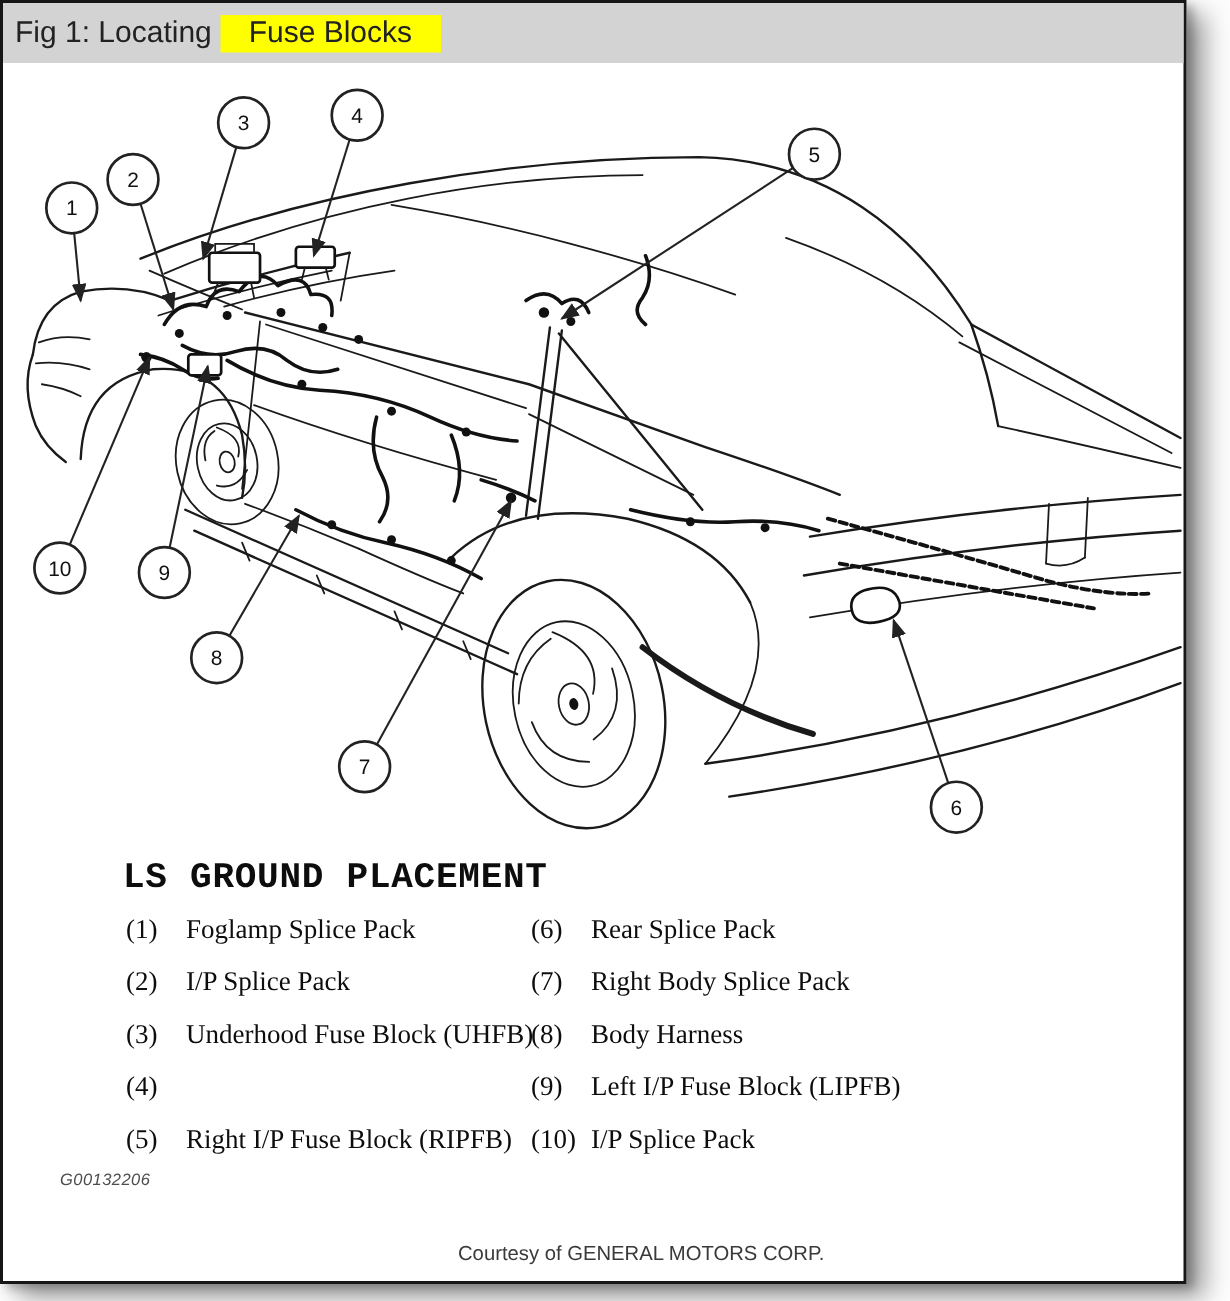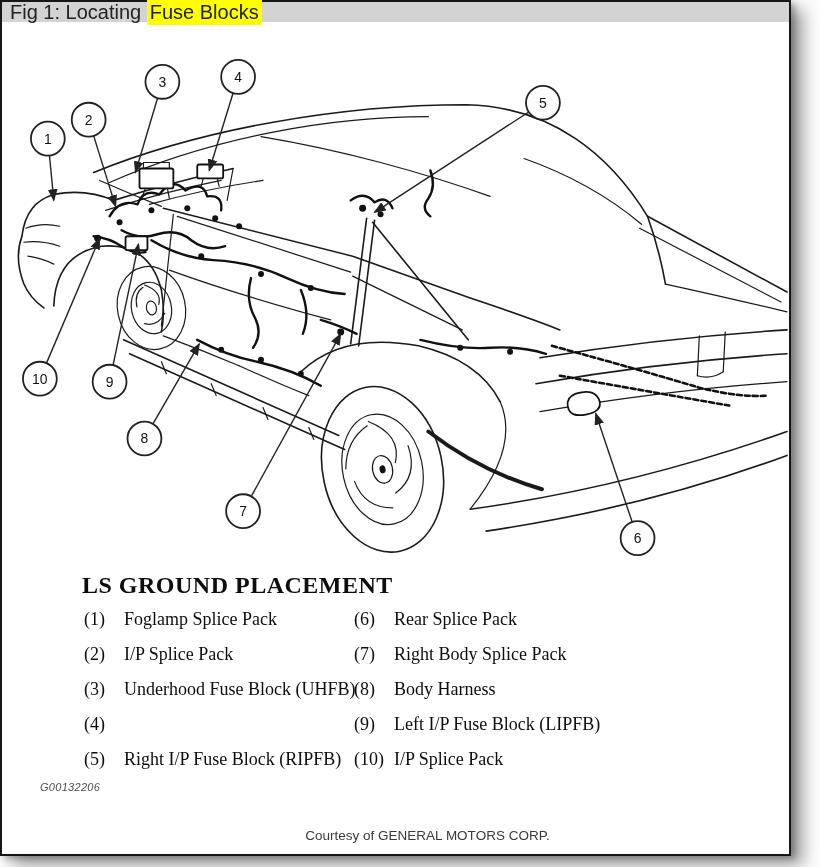--- a/index.html
+++ b/index.html
@@ -9,41 +9,41 @@
   }
   *{margin:0;padding:0;box-sizing:border-box;}
   html,body{width:820px;height:867px;overflow:hidden;background:#fdfdfd;
     font-family:"Liberation Sans",sans-serif;}
   .page{
     position:absolute;left:0;top:0;width:791px;height:856px;
     background:#ffffff;border:2px solid #161616;
     box-shadow:12px 9px 16px rgba(0,0,0,0.38), 4px 3px 6px rgba(0,0,0,0.25);
   }
   .titlebar{
-    height:20px;background:var(--header-bg);
+    height:40px;background:var(--header-bg);
     display:flex;align-items:center;padding-left:8px;
     font-size:20px;color:#222;white-space:pre;
   }
-  .titlebar .hl{background:var(--highlight);padding:1px 3px;color:#222;}
+  .titlebar .hl{background:var(--highlight);padding:1px 19px;color:#222;}
   .diagram-wrap{position:absolute;left:0;top:38px;width:787px;height:520px;}
   svg{display:block;width:100%;height:100%;}
   .body-line{fill:none;stroke:var(--line);stroke-width:1.6;stroke-linecap:round;stroke-linejoin:round;}
   .thin-line{fill:none;stroke:var(--line);stroke-width:1.2;stroke-linecap:round;}
   .thick-line{fill:none;stroke:var(--line);stroke-width:4;stroke-linecap:round;}
   .harness{fill:none;stroke:#111;stroke-width:2.4;stroke-linecap:round;stroke-linejoin:round;}
   .harness-bead{fill:none;stroke:#111;stroke-width:2.6;stroke-dasharray:5 3;stroke-linecap:round;}
   .blob{fill:#111;stroke:none;}
   .box{fill:#fff;stroke:#111;stroke-width:1.8;}
   .leader{stroke:#222;stroke-width:1.4;fill:none;}
   .callout-circle{fill:#fff;stroke:#222;stroke-width:1.8;}
   .callout-num{font-family:"Liberation Sans",sans-serif;font-size:14px;fill:#111;
     text-anchor:middle;}
   .heading{
     position:absolute;left:80px;top:570px;
-    font-family:Liberation Serif, serif;font-weight:bold;
+    font-family:Liberation Mono, monospace;font-weight:bold;
     font-size:24px;letter-spacing:0.5px;color:#0d0d0d;
   }
   .legend-col{position:absolute;top:607px;font-family:"Liberation Serif",serif;
     font-size:18px;color:#0d0d0d;}
   .legend-col.left{left:82px;}
   .legend-col.right{left:352px;}
   .legend-row{display:flex;height:18px;margin-bottom:17px;align-items:baseline;}
   .legend-num{width:40px;flex:0 0 40px;}
   .figcode{position:absolute;left:38px;top:779px;font-size:11px;color:#4d4d4d;
     letter-spacing:0.3px;font-style:italic;}

